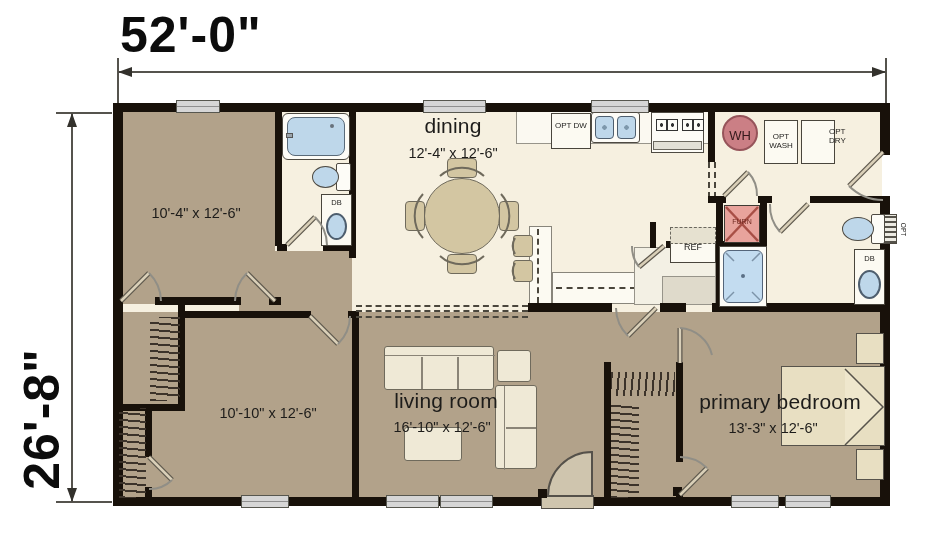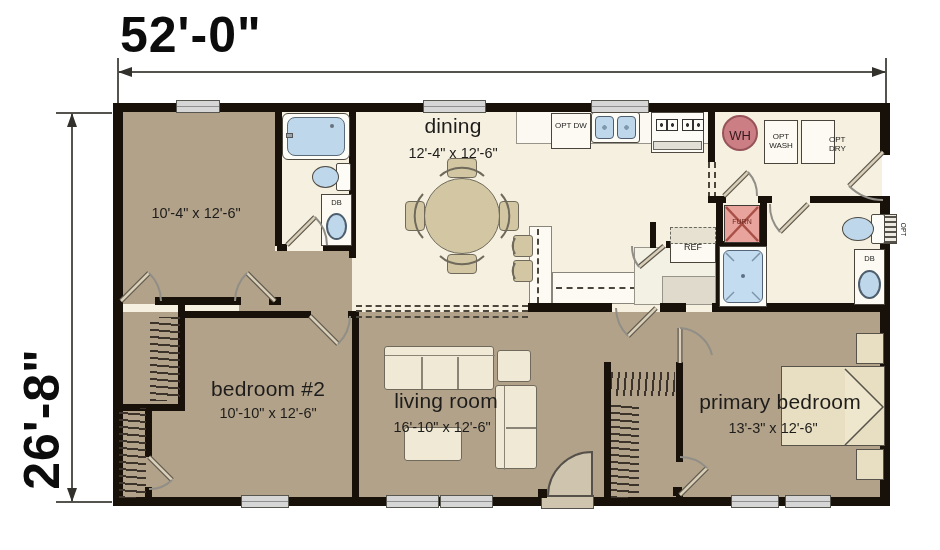--- a/index.html
+++ b/index.html
@@ -141,21 +141,21 @@
   </div>
   <div class="abs" style="left:670px;top:227px;width:46px;height:17px;background:#e6e1d0;border:1.5px dashed #6a675e;"></div>
 
   <div class="abs" style="left:722px;top:115px;width:36px;height:36px;background:var(--wh-pink,#cb7f85);border:2.5px solid #96545a;border-radius:50%;">
     <div class="lbl tiny" style="left:0;top:12px;width:100%;font-size:13px;position:absolute;color:#35191c;">WH</div>
   </div>
   <div class="box" style="left:764px;top:120px;width:34px;height:44px;">
     <div class="lbl tiny" style="left:1px;top:11px;width:30px;position:absolute;">OPT WASH</div>
   </div>
   <div class="box" style="left:801px;top:120px;width:34px;height:44px;">
-    <div class="lbl tiny" style="left:1px;top:14px;width:20px;position:absolute;padding-left:26px;">OPT DRY</div>
+    <div class="lbl tiny" style="left:1px;top:6px;width:20px;position:absolute;padding-left:26px;">OPT DRY</div>
   </div>
 
   <div class="abs" style="left:724px;top:205px;width:36px;height:38px;background:var(--furn-red,#e8a39c);border:1.5px solid #3e3a33;"></div>
   <div class="abs" style="left:719px;top:246px;width:48px;height:61px;background:#fdfcf7;border:1.5px solid #4e4a42;"></div>
   <div class="abs" style="left:723px;top:250px;width:40px;height:53px;background:#c3dcf0;border:1.5px solid #54657a;border-radius:6px;"></div>
   <div class="abs" style="left:741px;top:274px;width:4px;height:4px;background:#5c7086;border-radius:50%;"></div>
 
   <div class="abs" style="left:871px;top:214px;width:14px;height:30px;background:#fdfcf7;border:1.5px solid #4e4a42;border-radius:2px;"></div>
   <div class="abs blue" style="left:842px;top:217px;width:32px;height:24px;border:1.5px solid #4e4a42;border-radius:50%;"></div>
   <div class="abs" style="left:884px;top:214px;width:13px;height:30px;background:#eceae2;border:1px solid #4e4a42;background-image:repeating-linear-gradient(0deg,#55524a 0 2px,transparent 2px 5px);"></div>
@@ -271,21 +271,20 @@
     </g>
   </svg>
 
   <div class="lbl tiny" style="left:724px;top:218px;width:36px;font-size:7px;color:#6e2820;">FURN</div>
 
   <div class="lbl room-size" style="left:106px;top:206px;width:180px;">10'-4" x 12'-6"</div>
 
   <div class="lbl room-name" style="left:368px;top:115px;width:170px;">dining</div>
   <div class="lbl room-size" style="left:368px;top:146px;width:170px;">12'-4" x 12'-6"</div>
 
-  <div class="lbl room-name" style="left:178px;top:378px;width:180px;">bedroom #2</div>
   <div class="lbl room-size" style="left:178px;top:406px;width:180px;">10'-10" x 12'-6"</div>
 
   <div class="lbl room-name" style="left:356px;top:390px;width:180px;">living room</div>
   <div class="lbl room-size" style="left:352px;top:420px;width:180px;">16'-10" x 12'-6"</div>
 
   <div class="lbl room-name" style="left:682px;top:391px;width:196px;">primary bedroom</div>
   <div class="lbl room-size" style="left:682px;top:421px;width:182px;">13'-3" x 12'-6"</div>
 
 </div>
 

